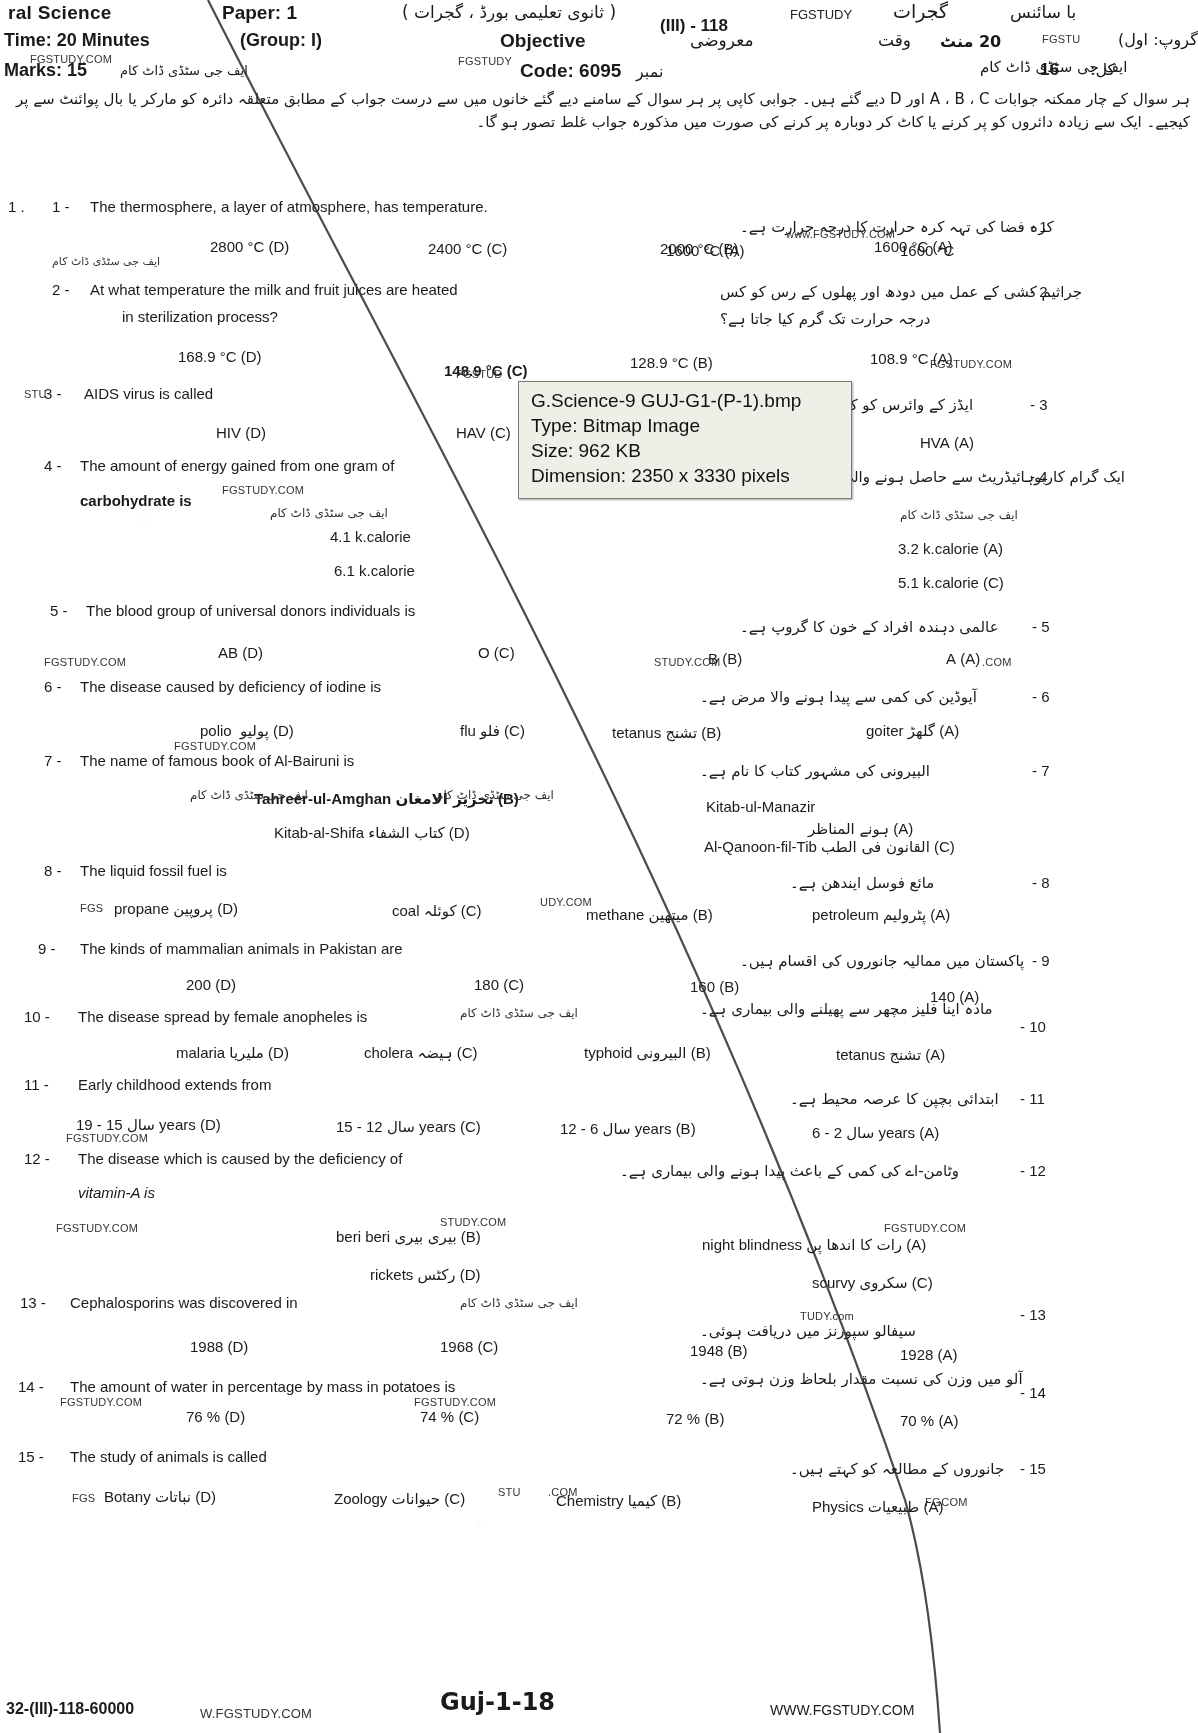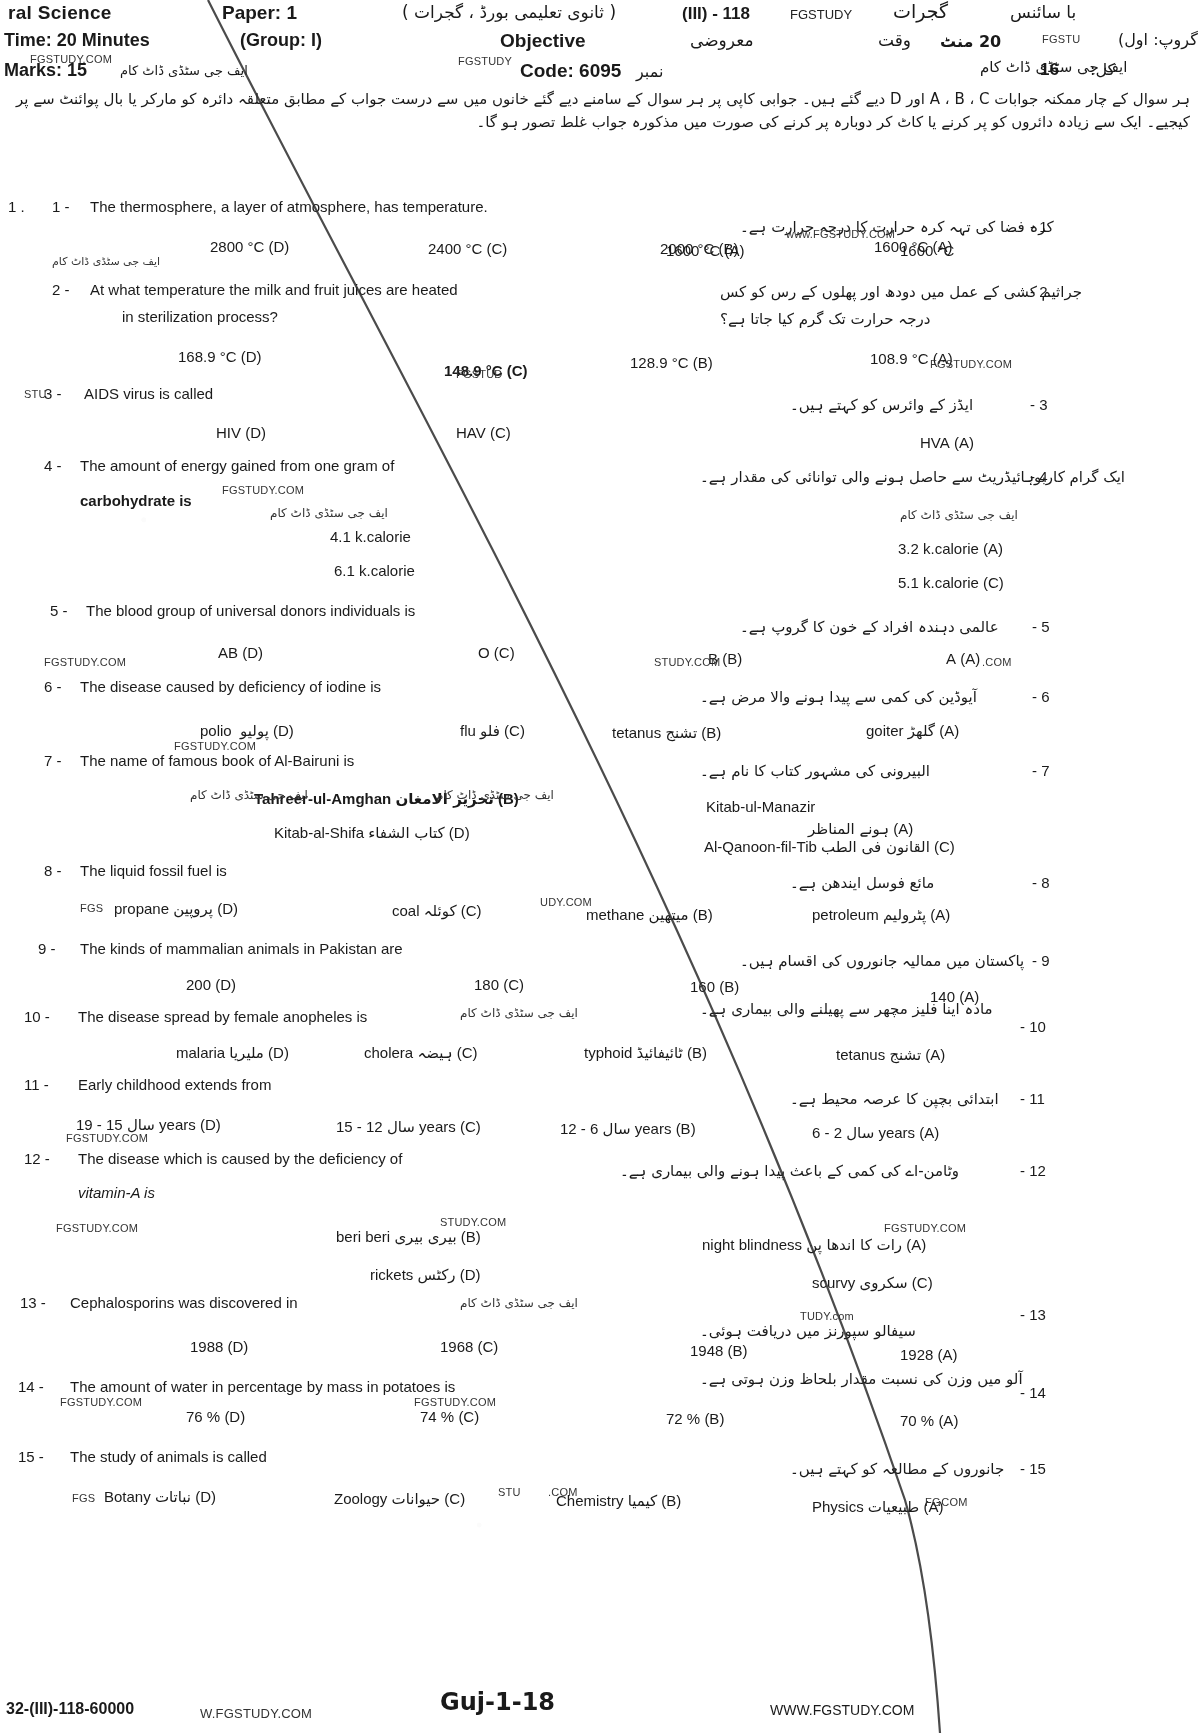--- a/index.html
+++ b/index.html
@@ -25,21 +25,21 @@
 
   
   .hdr{position:absolute;left:0;top:0;width:100%;}
   .h-row{position:absolute;white-space:nowrap;}
   .bold{font-weight:bold;}
   .ur{font-family:"DejaVu Sans", sans-serif;direction:rtl;}
 
   .t-sci{left:8px;top:2px;font-size:19px;font-weight:bold;letter-spacing:.3px;}
   .t-paper{left:222px;top:2px;font-size:19px;font-weight:bold;}
   .t-urdu1{left:402px;top:2px;font-size:17px;}
-  .t-code118{left:660px;top:4px;font-size:17px;font-weight:bold;margin-left:22px;}
+  .t-code118{left:660px;top:16px;font-size:17px;font-weight:bold;}
   .t-fgs1{left:790px;top:7px;font-size:13px;color:#222;}
   .t-urdu2{left:893px;top:0px;font-size:19px;}
   .t-sci-ur{left:1010px;top:2px;font-size:17px;}
 
   .t-time{left:4px;top:30px;font-size:18px;font-weight:bold;}
   .t-fgscom{left:30px;top:53px;font-size:12px;}
   .t-group{left:240px;top:30px;font-size:18px;font-weight:bold;}
   .t-fgstudy2{left:458px;top:55px;font-size:12px;}
   .t-objective{left:500px;top:30px;font-size:19px;font-weight:bold;}
   .t-obj-ur{left:690px;top:30px;font-size:17px;}
@@ -216,21 +216,21 @@
   <div class="opt" style="left:474px;top:976px;"><span>180</span>&nbsp;<span>(C)</span></div>
   <div class="opt" style="left:690px;top:978px;"><span>160</span>&nbsp;<span>(B)</span></div>
   <div class="opt" style="left:930px;top:988px;"><span>140</span>&nbsp;<span>(A)</span></div>
 
   <div class="qnum" style="left:24px;top:1008px;">10 -</div>
   <div class="qtext" style="left:78px;top:1008px;">The disease spread by female anopheles is</div>
   <div class="uq ur" style="left:700px;top:1000px;">مادہ اینا فلیز مچھر سے پھیلنے والی بیماری ہے۔</div>
   <div class="uq" style="left:1020px;top:1018px;">10 -</div>
   <div class="opt" style="left:176px;top:1044px;"><span>malaria</span>&nbsp;<span class="ur">ملیریا</span>&nbsp;<span>(D)</span></div>
   <div class="opt" style="left:364px;top:1044px;"><span>cholera</span>&nbsp;<span class="ur">ہیضہ</span>&nbsp;<span>(C)</span></div>
-  <div class="opt" style="left:584px;top:1044px;"><span>typhoid</span>&nbsp;<span class="ur">ٹائیفائیڈ</span>&nbsp;<span>(B)</span></div>
+  <div class="opt" style="left:584px;top:1044px;"><span>typhoid</span>&nbsp;<span class="ur">البیرونی</span>&nbsp;<span>(B)</span></div>
   <div class="opt" style="left:836px;top:1046px;"><span>tetanus</span>&nbsp;<span class="ur">تشنج</span>&nbsp;<span>(A)</span></div>
   <div class="wm-ur ur" style="left:460px;top:1006px;">ایف جی سٹڈی ڈاٹ کام</div>
 
   <div class="qnum" style="left:24px;top:1076px;">11 -</div>
   <div class="qtext" style="left:78px;top:1076px;">Early childhood extends from</div>
   <div class="uq ur" style="left:790px;top:1090px;">ابتدائی بچپن کا عرصہ محیط ہے۔</div>
   <div class="uq" style="left:1020px;top:1090px;">11 -</div>
   <div class="opt" style="left:76px;top:1116px;"><span class="ur">سال</span>&nbsp;<span>15 - 19 years</span>&nbsp;<span>(D)</span></div>
   <div class="opt" style="left:336px;top:1118px;"><span class="ur">سال</span>&nbsp;<span>12 - 15 years</span>&nbsp;<span>(C)</span></div>
   <div class="opt" style="left:560px;top:1120px;"><span class="ur">سال</span>&nbsp;<span>6 - 12 years</span>&nbsp;<span>(B)</span></div>
@@ -290,15 +290,21 @@
   <div class="wm" style="left:200px;top:1706px;font-size:13px;">W.FGSTUDY.COM</div>
   <div class="f-mid ur">Guj-1-18</div>
   <div class="f-right">WWW.FGSTUDY.COM</div>
 
   <div class="fold">
     <svg viewBox="0 0 1198 1733" preserveAspectRatio="none">
       <path d="M208 0 C 420 420, 700 900, 905 1500 C 925 1570, 935 1660, 940 1733" fill="none" stroke="#2b2b2b" stroke-width="2.2" opacity="0.85"></path>
     </svg>
   </div>
 
+  <div class="tooltip">
+    <div>G.Science-9 GUJ-G1-(P-1).bmp</div>
+    <div>Type: Bitmap Image</div>
+    <div>Size: 962 KB</div>
+    <div>Dimension: 2350 x 3330 pixels</div>
+  </div>
 
   <div class="noise"></div>
 </div>
 
 </body></html>

